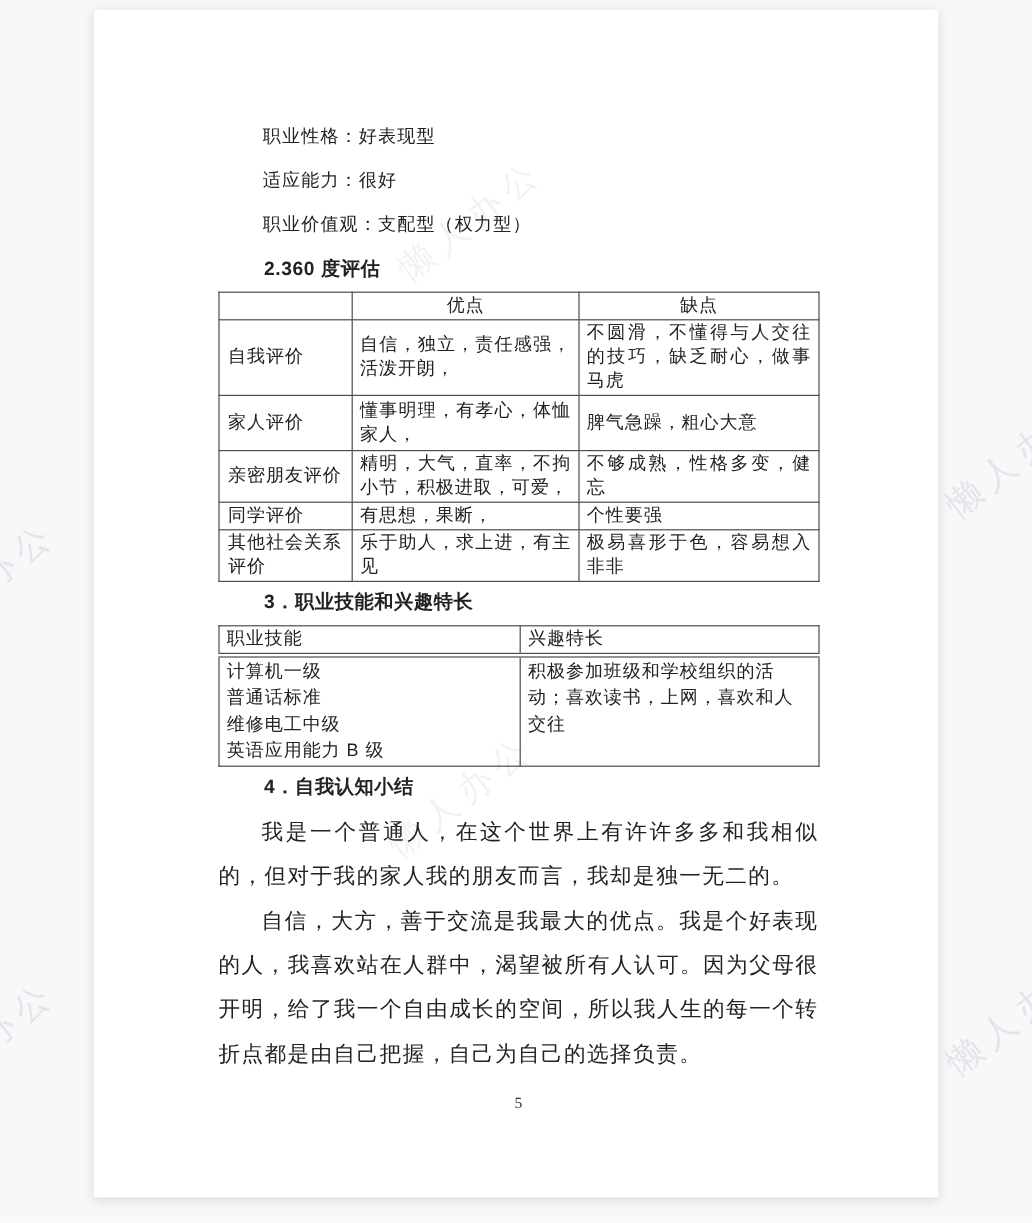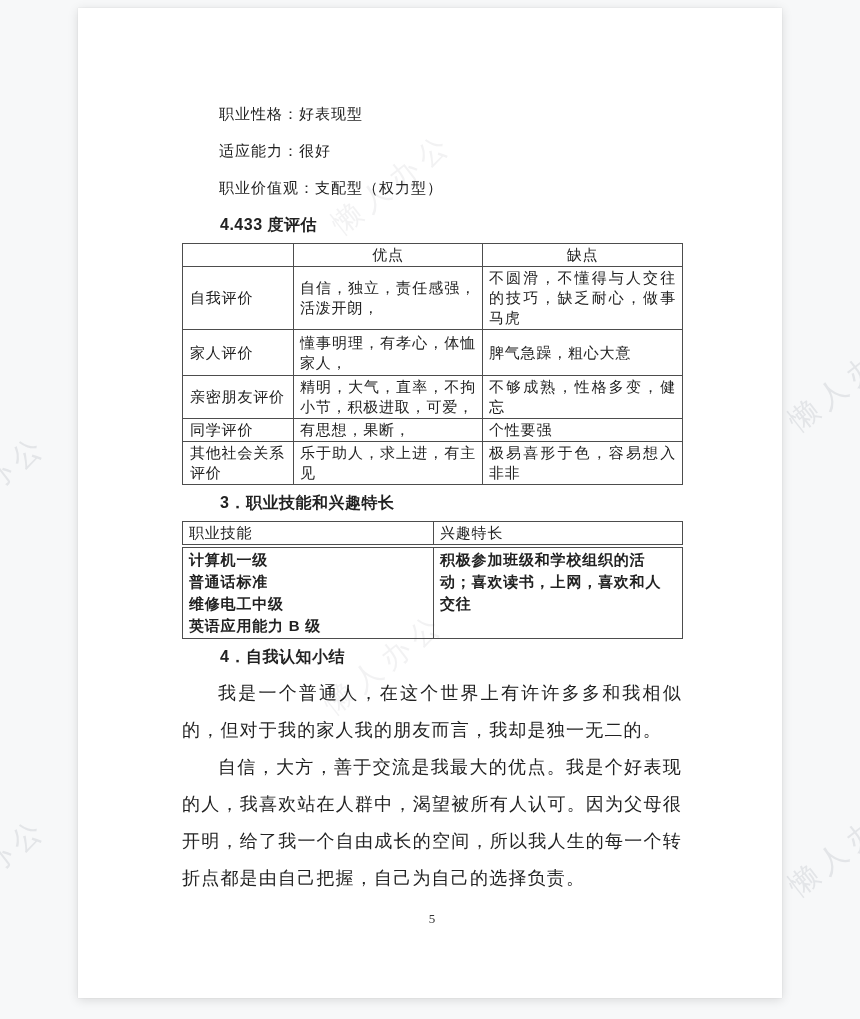--- a/index.html
+++ b/index.html
@@ -81,21 +81,20 @@
   .skills-table col.c2 { width:249px; }
   .skills-table th {
     text-align:left;
     height:21px;
     border-bottom:4px double #4d4d4d;
   }
   .skills-table td {
     vertical-align:top;
     height:88px;
     line-height:22px;
-    font-weight:bold;
   }
   .skill-line { line-height:22px; }
 
   .para {
     font-size:18px;
     line-height:37px;
     text-align:justify;
     text-indent:36px;
     letter-spacing:1.2px;
   }
@@ -132,21 +131,21 @@
     <div class="wm wm-faint" style="left:258px; top:200px;">懒人办公</div>
     <div class="wm wm-faint" style="left:250px; top:680px;">懒人办公</div>
 
     <div class="content">
       <div class="spacer-top"></div>
 
       <p class="intro-line">职业性格：好表现型</p>
       <p class="intro-line">适应能力：很好</p>
       <p class="intro-line">职业价值观：支配型（权力型）</p>
 
-      <h3 class="sec-heading">4.433 度评估</h3>
+      <h3 class="sec-heading">2.360 度评估</h3>
 
       <table class="eval-table">
         <colgroup>
             <col class="c1">
             <col class="c2">
             <col class="c3">
           </colgroup>
         <tbody>
             <tr class="r0">
           <td class="hdr"></td>

